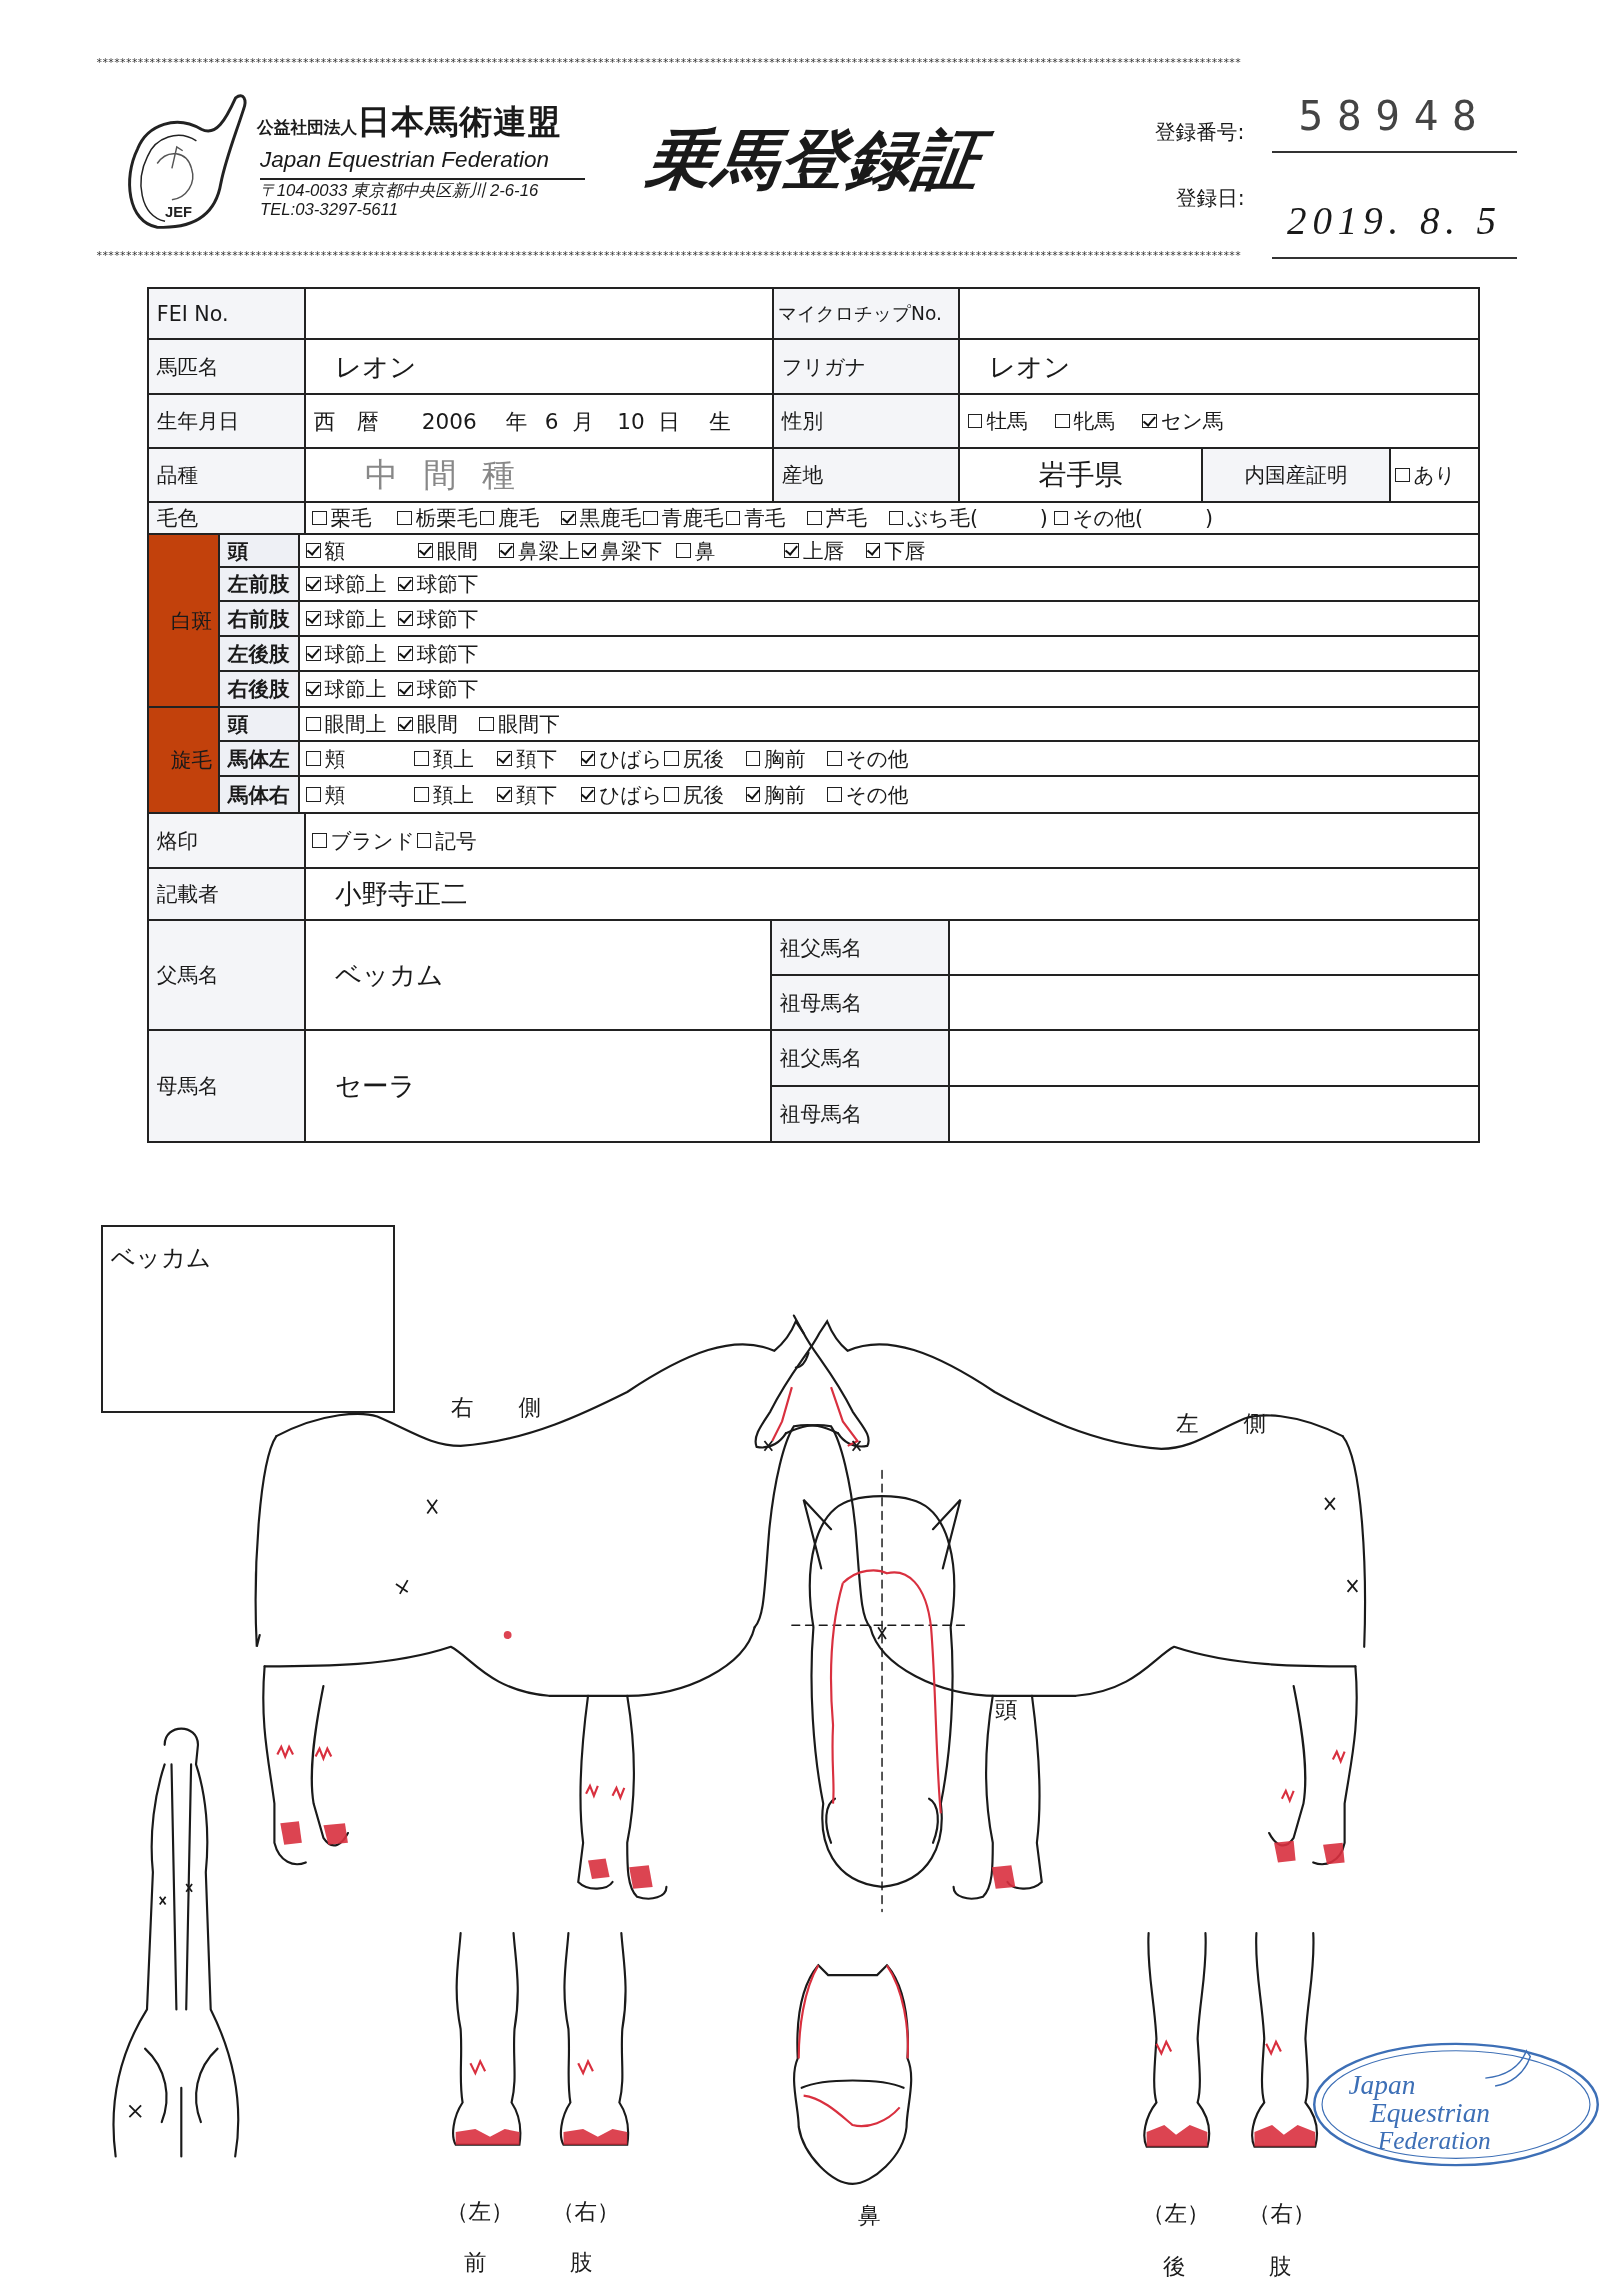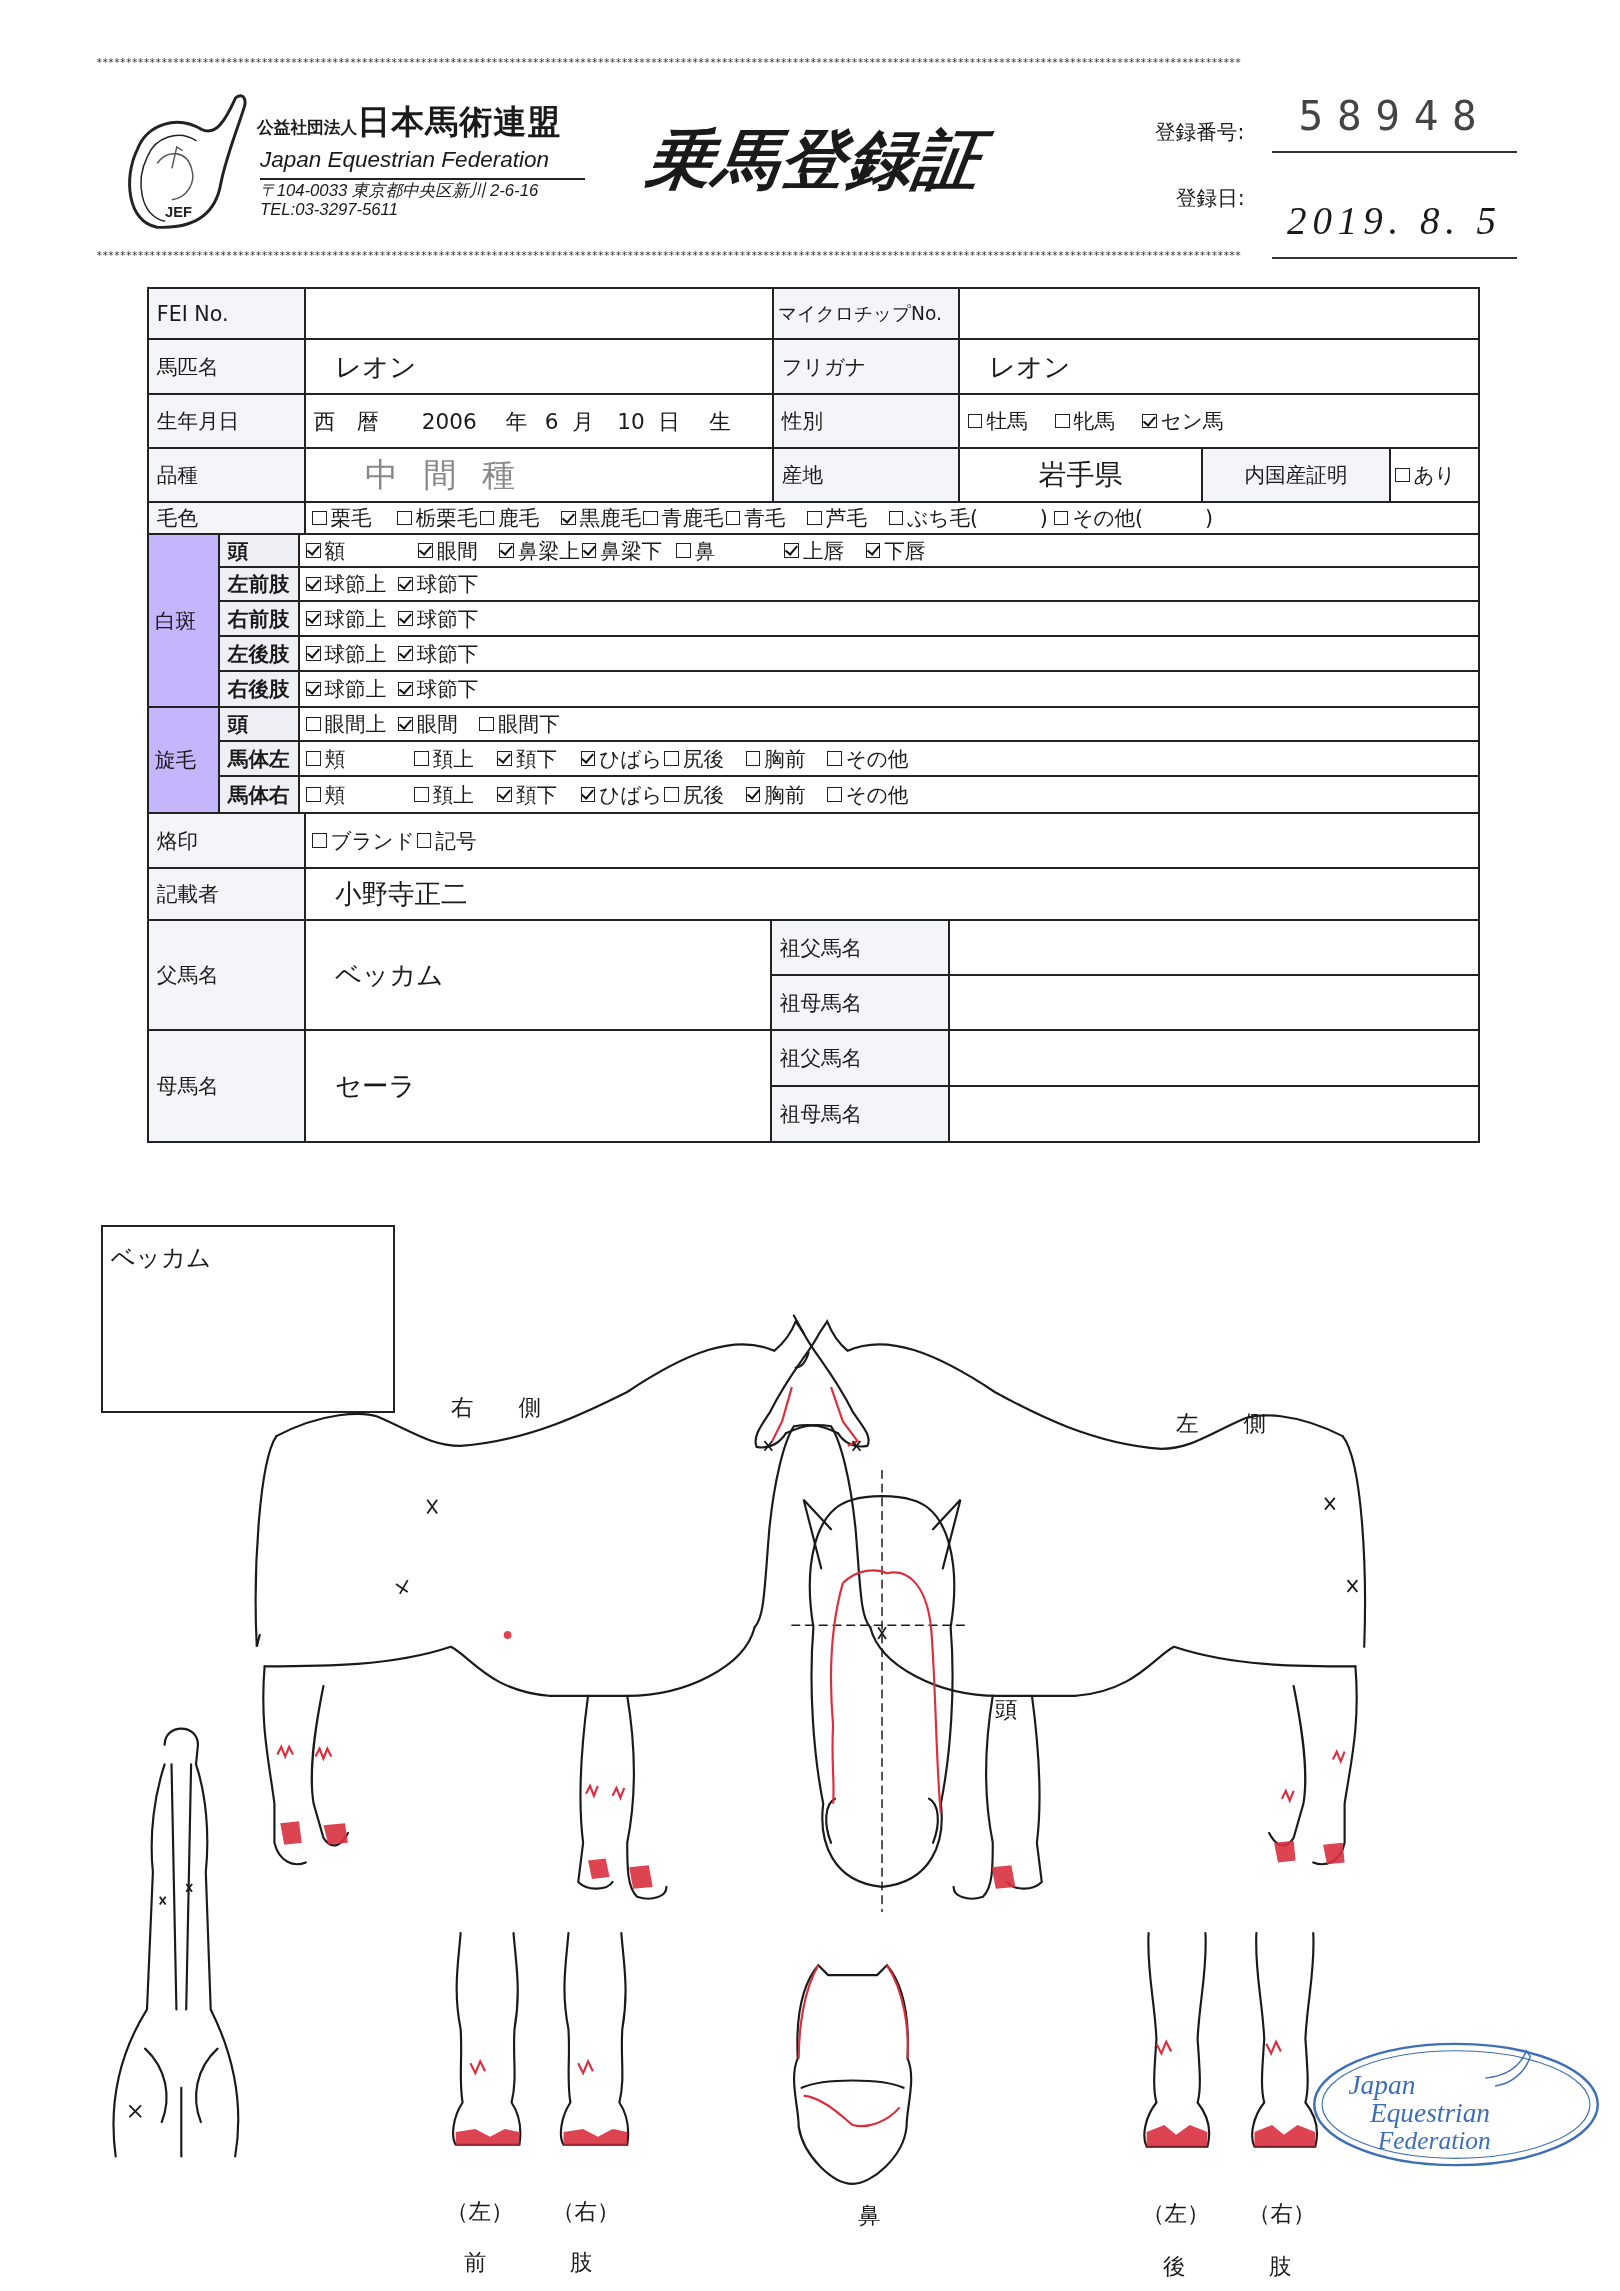--- a/index.html
+++ b/index.html
@@ -31,21 +31,21 @@
   .row:last-child { border-bottom: none; }
   .cell { border-right: 2px solid #222; display: flex; align-items: center; font-size: 20.6px; padding-left: 7.8px; white-space: nowrap; overflow: hidden; }
   .cell:last-child { border-right: none; }
   .lbl { background: #f4f5f8; }
   .val { font-size: 26.5px; }
   .cb { display: inline-flex; align-items: center; margin-right: 11.8px; font-size: 20.6px; }
   .box { display: inline-block; width: 14.7px; height: 14.7px; border: 1.5px solid #222; margin-right: 3.9px; position: relative; }
   .box.on::after { content: ""; position: absolute; left: 2.9px; top: -1px; width: 4.9px; height: 9.8px; border-right: 2px solid #111; border-bottom: 2px solid #111; transform: rotate(40deg); }
 
   .group { display: flex; border-bottom: 2px solid #222; }
-  .group-lbl { width: 71px; border-right: 2px solid #222; display: flex; align-items: center; padding-left: 6px; font-size: 20.6px; background: #c4b5fd; }
+  .group-lbl { width: 71px; border-right: 2px solid #222; display: flex; align-items: center; padding-left: 22px; font-size: 20.6px; background: #c2410c; }
   .group-rows { flex: 1; }
   .group-rows .row:last-child { border-bottom: none; }
   .sub-lbl { width: 80px; font-weight: bold; font-size: 20.6px; background: #eef0f5; }
 
   .handwrite { font-family: "DejaVu Serif", serif; color: #888; font-size: 33px; letter-spacing: 25.5px; padding-left: 59px; }
 
   
   .brand-box { position: absolute; left: 101px; top: 1225px; width: 294px; height: 188px; border: 2px solid #222; padding: 13.7px 7.8px; font-size: 24.5px; }
   .side-lbl { position: absolute; font-family: "DejaVu Serif", serif; font-size: 22.5px; letter-spacing: 45px; }
   .cap { position: absolute; font-family: "DejaVu Serif", serif; font-size: 22.5px; }

